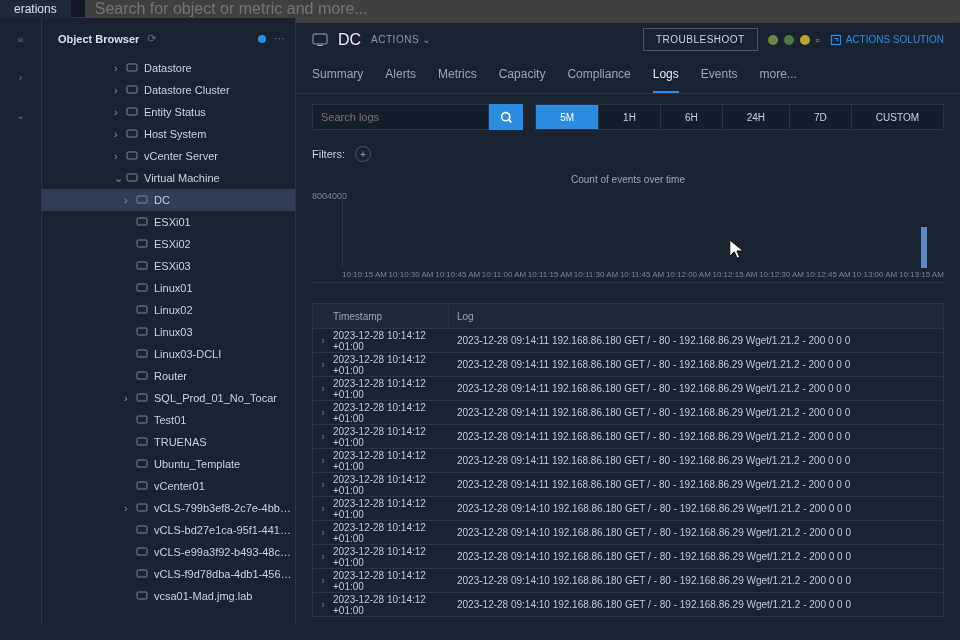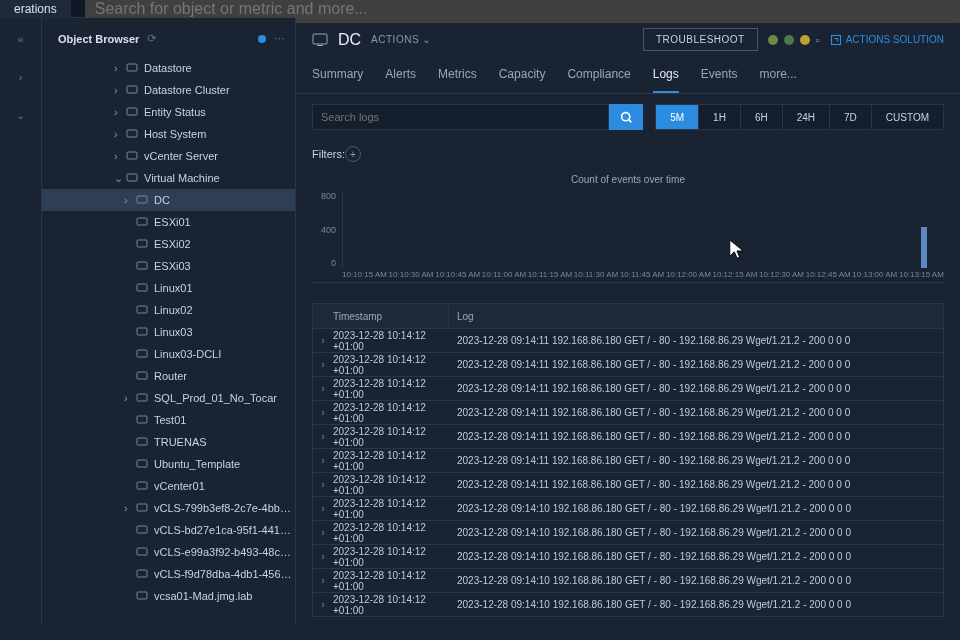--- a/index.html
+++ b/index.html
@@ -36,29 +36,29 @@
 .status-icons { display: flex; gap: 6px; align-items: center; }
 .status-dot { width: 10px; height: 10px; border-radius: 50%; }
 .pill-link { color: #2c8de0; font-size: 10px; display: flex; align-items: center; gap: 4px; }
 .tabs { display: flex; gap: 22px; margin-top: 10px; }
 .tab { padding: 6px 0 10px 0; font-size: 12px; color: #9aa6b8; cursor: pointer; border-bottom: 2px solid transparent; }
 .tab.active { color: #e0e8f4; border-bottom-color: #2c8de0; }
 .logs-bar { display: flex; padding: 10px 16px; gap: 0; align-items: center; }
 .logs-search { flex: 1; height: 26px; background: #141e2c; border: 1px solid #2a3647; padding: 0 8px; color: #8a96a8; font-size: 11px; }
 .logs-search-btn { width: 34px; height: 26px; background: #2c8de0; border: none; color: #fff; display: flex; align-items: center; justify-content: center; cursor: pointer; }
 .time-range { display: flex; margin-left: 12px; }
-.range-btn { height: 26px; padding: 0 14px; background: #141e2c; border: 1px solid #2a3647; border-left: none; color: #c8d2e2; font-size: 10px; cursor: pointer; }
+.range-btn { height: 26px; padding: 0 24px; background: #141e2c; border: 1px solid #2a3647; border-left: none; color: #c8d2e2; font-size: 10px; cursor: pointer; }
 .range-btn:first-child { border-left: 1px solid #2a3647; }
 .range-btn.active { background: #2c8de0; color: #fff; }
-.filters-row { padding: 6px 16px 12px 16px; display: flex; align-items: center; font-size: 11px; color: #c8d2e2; }
+.filters-row { padding: 6px 16px 12px 16px; display: flex; align-items: center; gap: 10px; font-size: 11px; color: #c8d2e2; }
 .add-filter { width: 16px; height: 16px; border: 1px solid #4a5668; border-radius: 50%; display: flex; align-items: center; justify-content: center; color: #8a96a8; cursor: pointer; font-size: 10px; }
 .chart-area { padding: 0 16px 8px 16px; }
 .chart-title { text-align: center; font-size: 10px; color: #9aa6b8; margin-bottom: 6px; }
 .chart { position: relative; height: 92px; border-bottom: 1px solid #2a3647; }
-.y-axis { position: absolute; left: 0; top: 0; bottom: 14px; width: 30px; display: flex; flex-direction: column; justify-content: space-between; font-size: 9px; color: #7a8698; text-align: right; padding-right: 6px; }
+.y-axis { position: absolute; left: 0; top: 0; bottom: 14px; width: 30px; display: flex; flex-direction: row; justify-content: space-between; font-size: 9px; color: #7a8698; text-align: right; padding-right: 6px; }
 .plot { position: absolute; left: 30px; right: 0; top: 0; bottom: 14px; border-left: 1px solid #2a3647; }
 .bar { position: absolute; bottom: 0; width: 6px; background: #5a8ac0; }
 .x-axis { position: absolute; left: 30px; right: 0; bottom: 0; height: 12px; display: flex; justify-content: space-between; font-size: 8px; color: #7a8698; }
 .x-tick { white-space: nowrap; }
 .table { flex: 1; overflow: auto; padding: 12px 16px; }
 .table-head { display: flex; border: 1px solid #2a3647; background: #1e2a3a; height: 26px; align-items: center; font-size: 10px; color: #9aa6b8; }
 .col-ts { width: 136px; padding-left: 20px; border-right: 1px solid #2a3647; height: 100%; display: flex; align-items: center; }
 .col-log { flex: 1; padding-left: 8px; }
 .table-row { display: flex; border: 1px solid #2a3647; border-top: none; min-height: 24px; align-items: center; font-size: 10px; color: #c0cad8; }
 .row-chev { width: 20px; text-align: center; color: #7a8698; }

